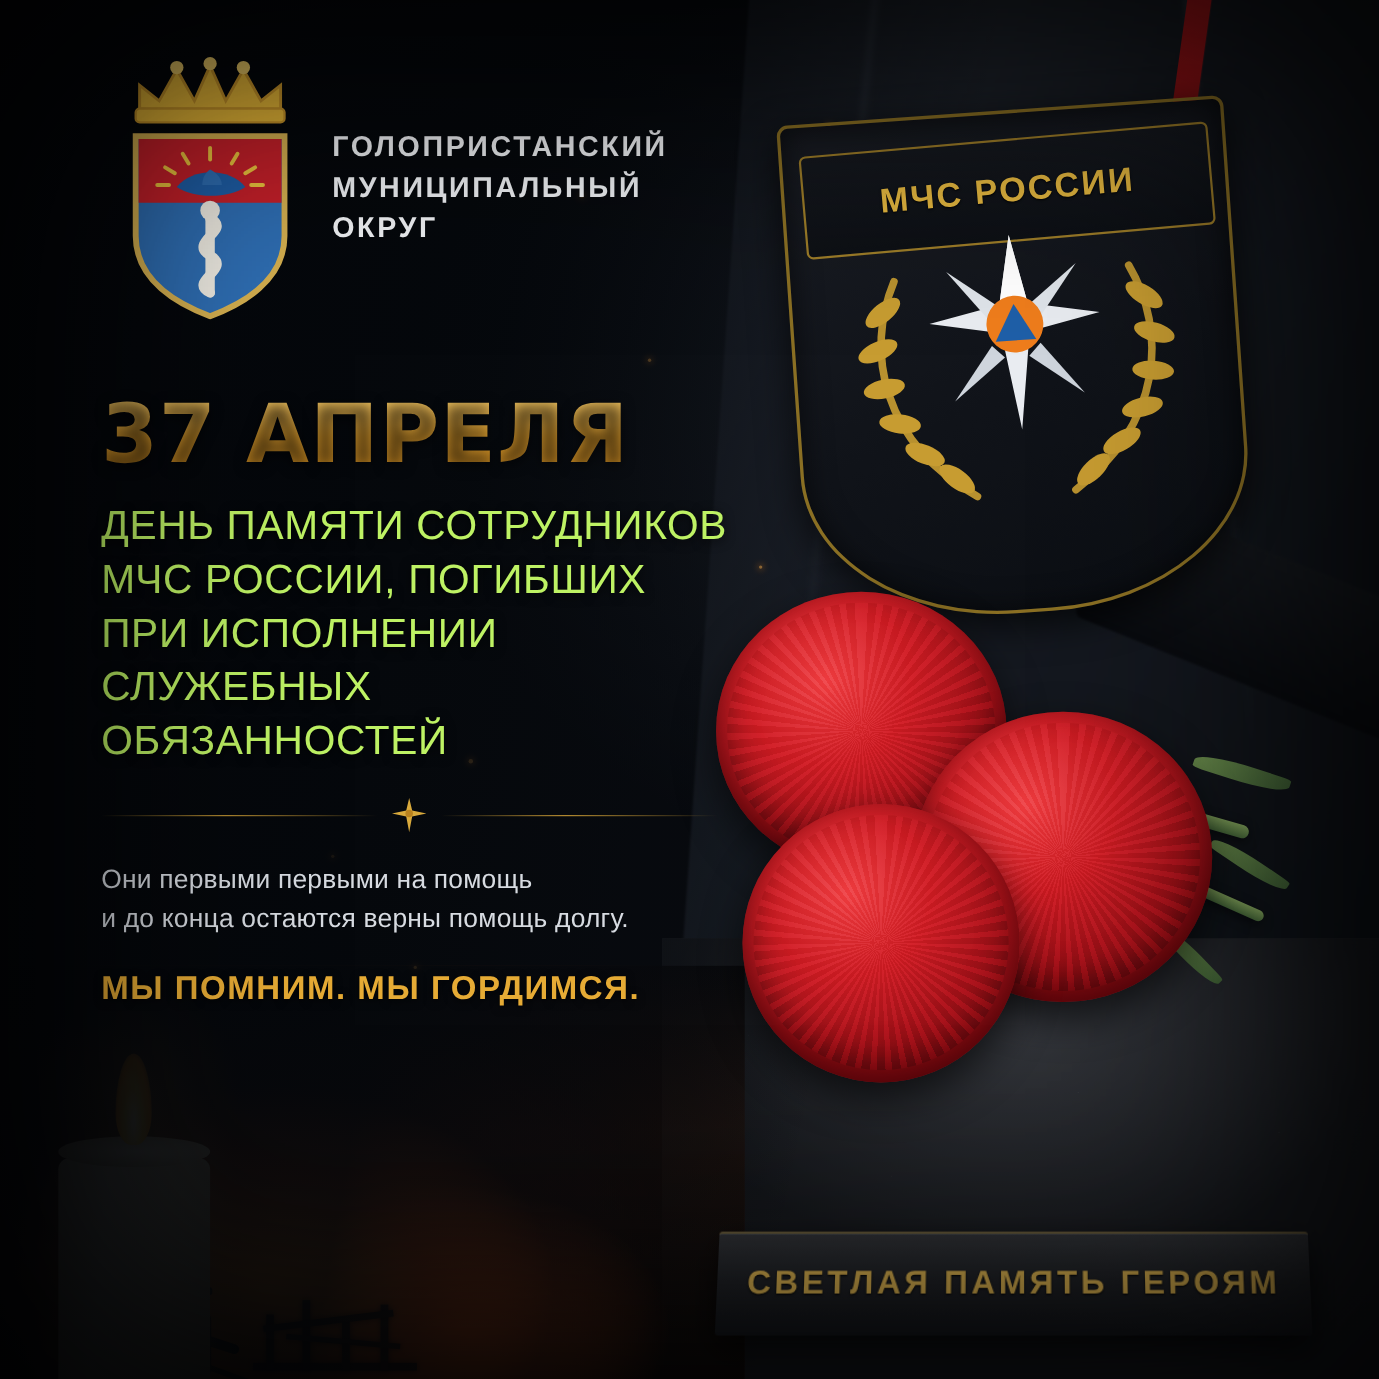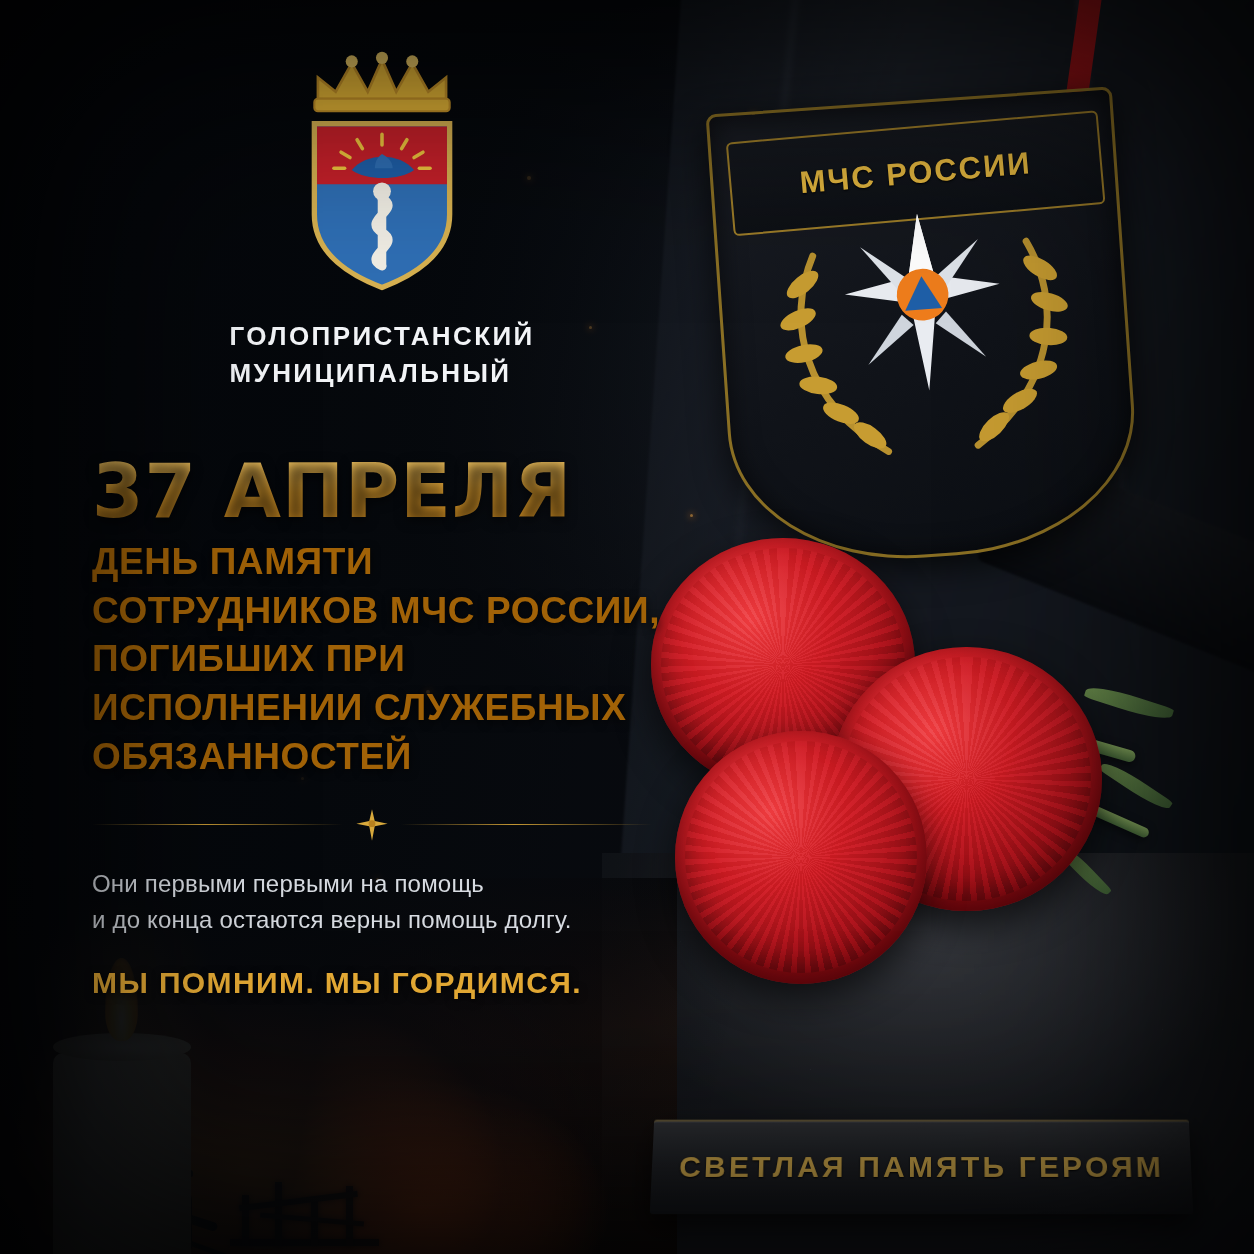--- a/index.html
+++ b/index.html
@@ -352,21 +352,20 @@
     height: 100%;
     padding: 36px 40px;
     box-sizing: border-box;
   }
 
   .brand {
     display: flex;
     align-items: center;
     gap: 22px;
     margin: 8px 0 0 62px;
-    flex-direction: column;
   }
   .coa { width: 178px; height: 252px; flex: none; }
   .brand-text {
     color: #f2f4f7;
     font-weight: 700;
     font-size: 26px;
     letter-spacing: 2.4px;
     line-height: 1.42;
     text-transform: uppercase;
   }
@@ -379,24 +378,24 @@
     color: #e0a432;
     background: linear-gradient(180deg, #f5cf72 0%, #d99a2c 52%, #b2761a 100%);
     -webkit-background-clip: text;
     background-clip: text;
     -webkit-text-fill-color: transparent;
     text-shadow: 0 3px 12px rgba(0,0,0,.6);
     font-family: "DejaVu Sans", sans-serif;
   }
 
   .headline {
-    margin: 4px 0 0 52px;
-    color: #a16207;
+    margin: 16px 0 0 52px;
+    color: #bef264;
     font-size: 37px;
-    font-weight: 700;
+    font-weight: 400;
     line-height: 1.32;
     letter-spacing: .6px;
     text-transform: uppercase;
     text-shadow: 0 2px 10px rgba(0,0,0,.8);
     max-width: 620px;
   }
 
   .divider {
     display: flex;
     align-items: center;
@@ -591,20 +590,21 @@
         <path d="M50 61 C54 63, 56 66, 56 69 L46 69 C46 66, 47 63, 50 61 Z" fill="#2f6fb5"></path>
 
         <rect x="47.6" y="84" width="4.8" height="42" rx="2" fill="#f2efe6"></rect>
         <path d="M50 86 C62 92, 38 98, 50 105 C62 112, 38 118, 50 124" fill="none" stroke="#f2efe6" stroke-width="5" stroke-linecap="round"></path>
         <circle cx="50" cy="82" r="5" fill="#f2efe6"></circle>
       </svg>
 
       <div class="brand-text">
         <div>ГОЛОПРИСТАНСКИЙ</div>
         <div>МУНИЦИПАЛЬНЫЙ</div>
+        <div>ОКРУГ</div>
       </div>
     </div>
 
     <div class="date">37 АПРЕЛЯ</div>
 
     <div class="headline">ДЕНЬ ПАМЯТИ СОТРУДНИКОВ МЧС РОССИИ, ПОГИБШИХ ПРИ ИСПОЛНЕНИИ СЛУЖЕБНЫХ ОБЯЗАННОСТЕЙ</div>
 
     <div class="divider">
       <div class="line"></div>
       <svg class="star" viewBox="0 0 100 100">

